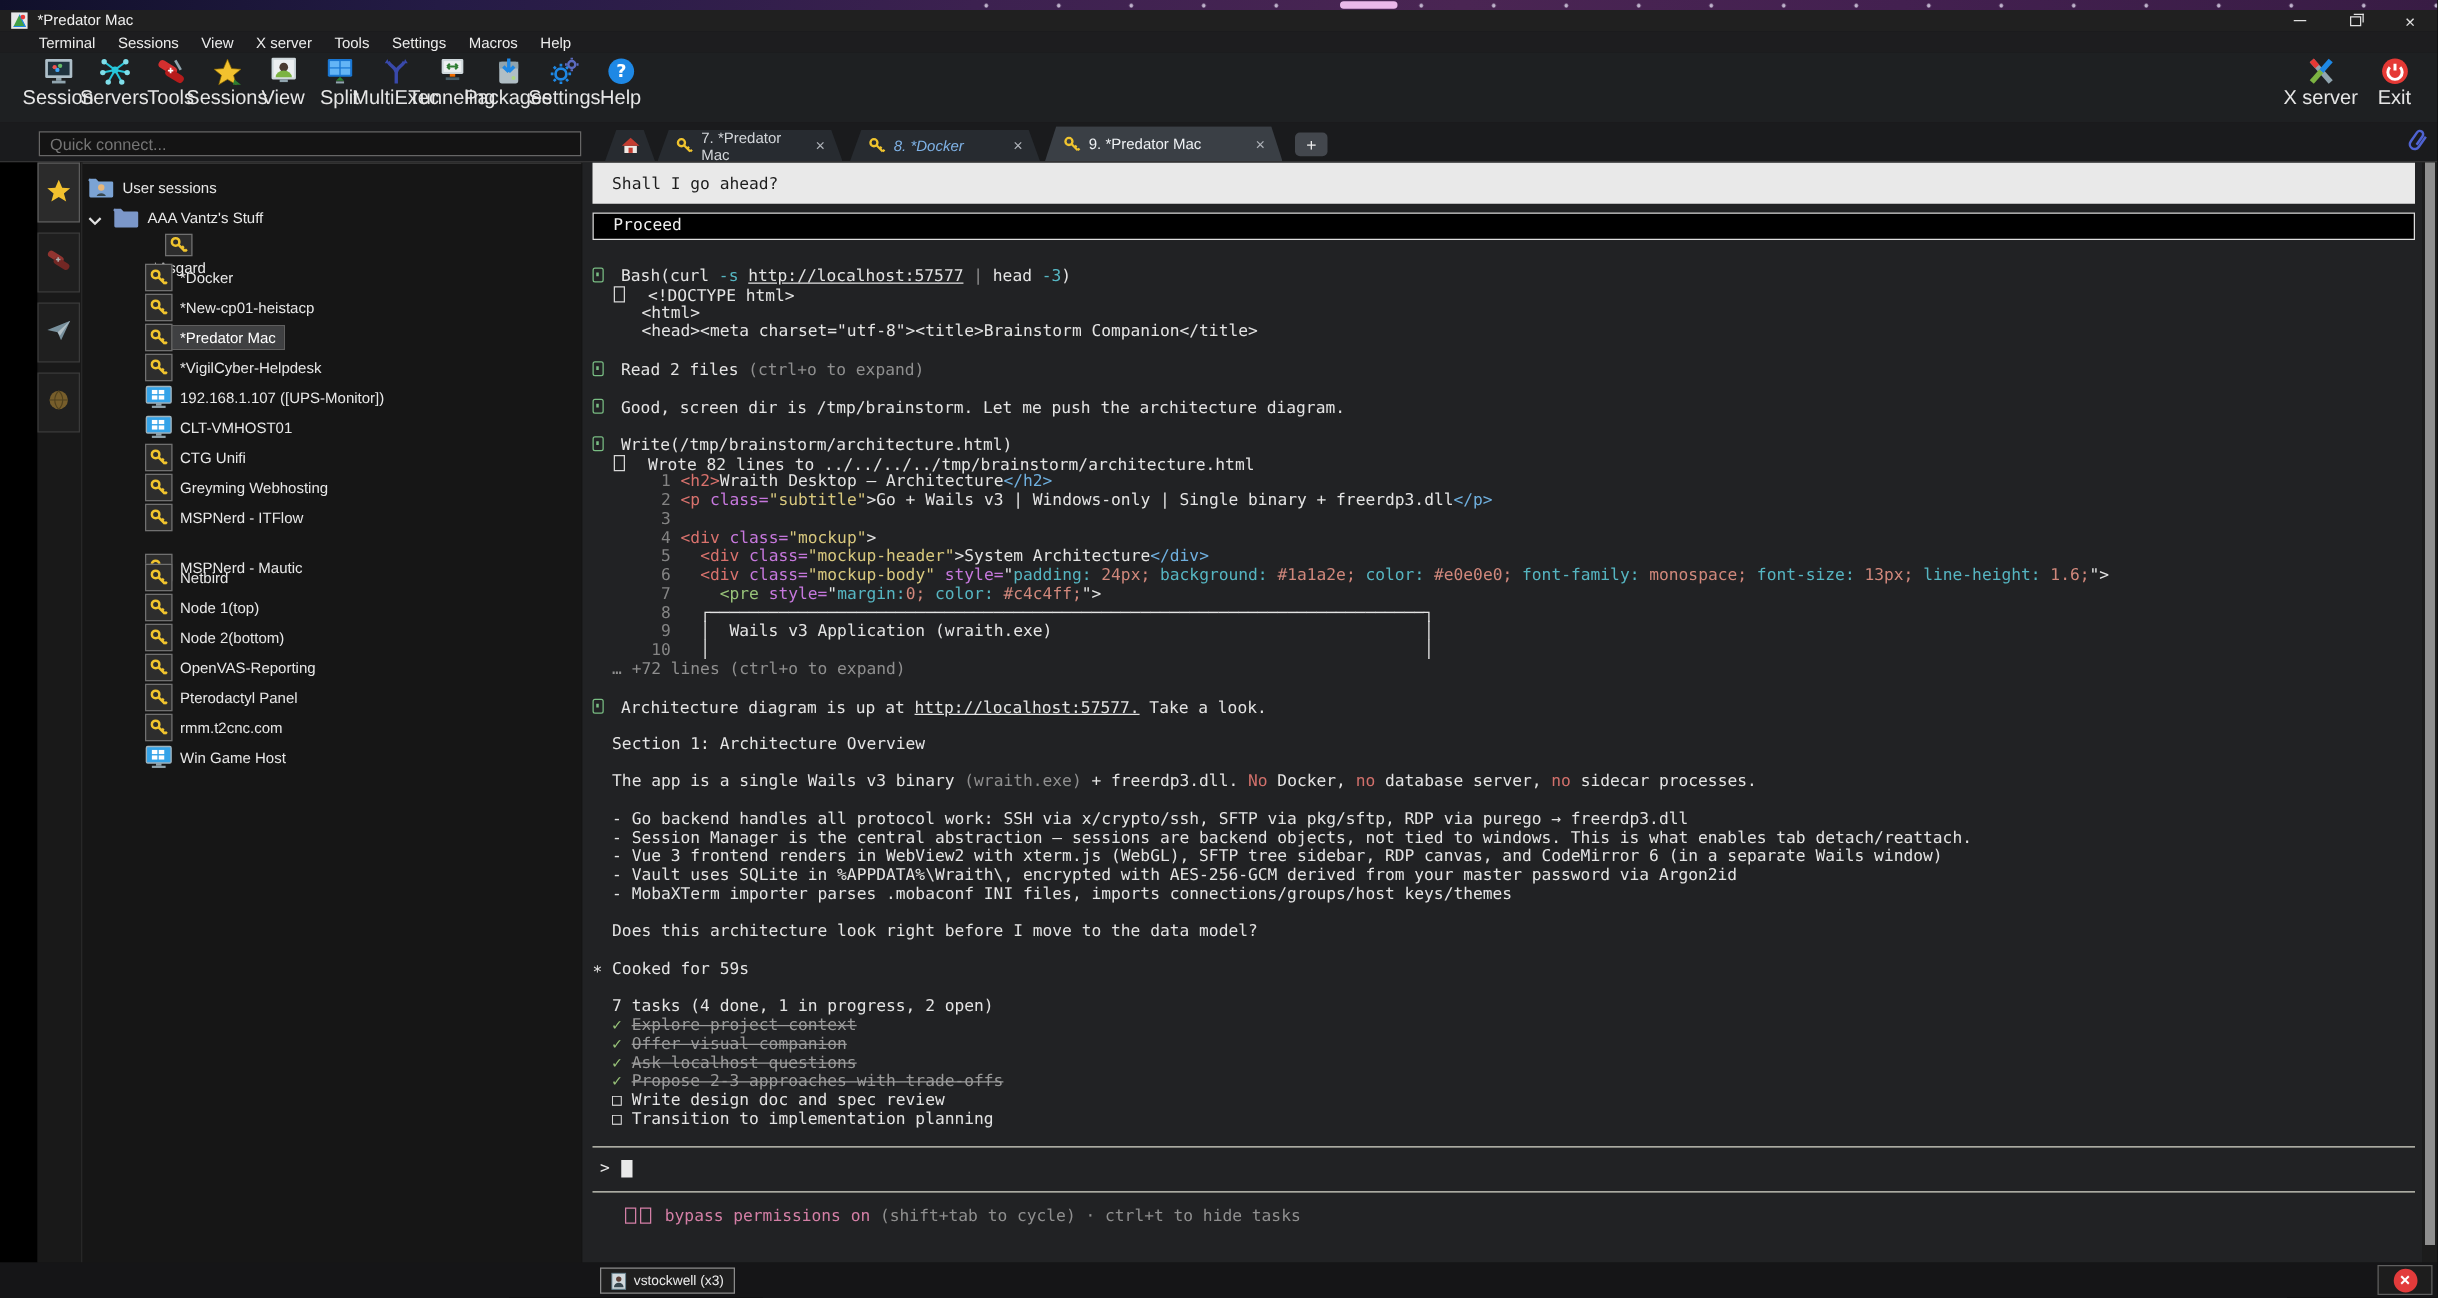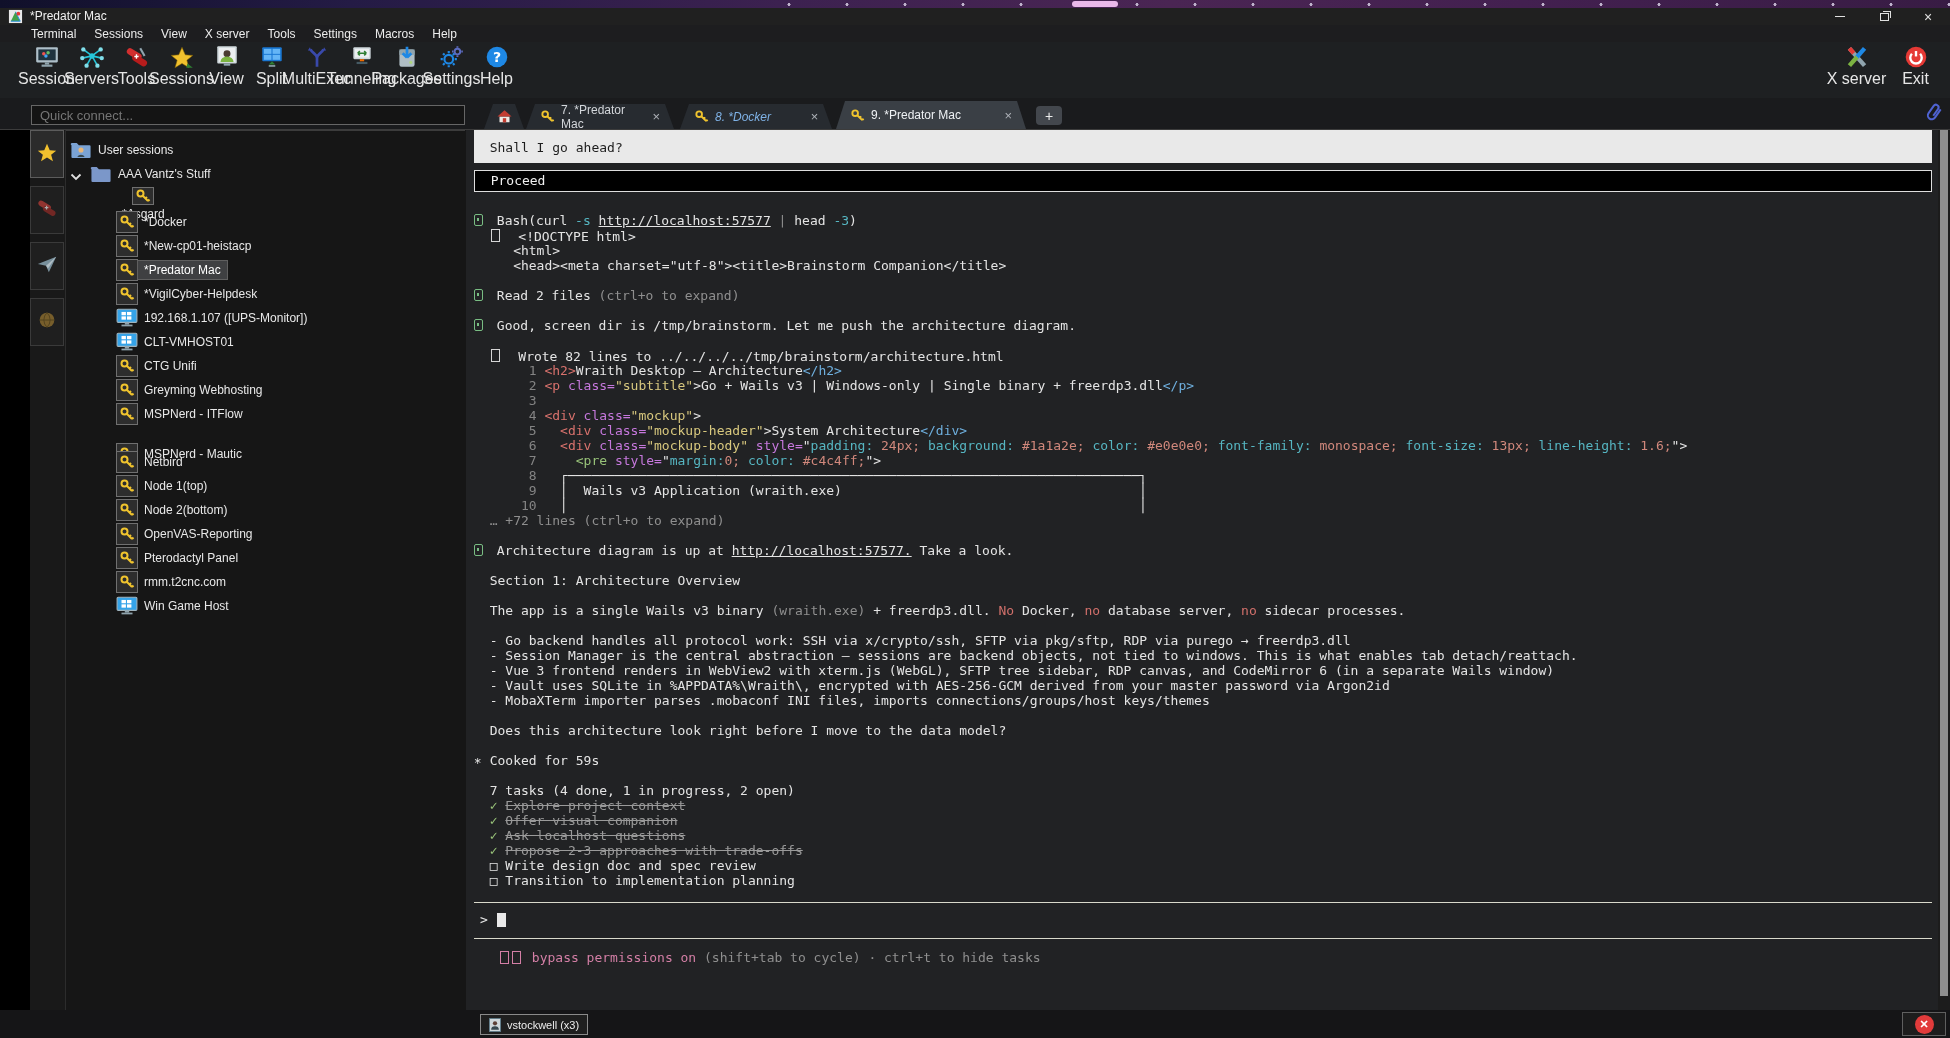--- a/index.html
+++ b/index.html
@@ -606,20 +606,21 @@
       <div class="t-pre">
           <div class="tl"><span class="gb"></span><span> Bash(curl </span><span class="s-teal">-s </span><span class="s-url">http://localhost:57577</span><span class="s-dim"> | </span><span>head </span><span class="s-teal">-3</span><span>)</span></div>
           <div class="tl"><span>  </span><span class="tofu"></span><span>  &lt;!DOCTYPE html&gt;</span></div>
           <div class="tl"><span>     &lt;html&gt;</span></div>
           <div class="tl"><span>     &lt;head&gt;&lt;meta charset="utf-8"&gt;&lt;title&gt;Brainstorm Companion&lt;/title&gt;</span></div>
           <div class="tl">&nbsp;</div>
           <div class="tl"><span class="gb"></span><span> Read 2 files </span><span class="s-dim">(ctrl+o to expand)</span></div>
           <div class="tl">&nbsp;</div>
           <div class="tl"><span class="gb"></span><span> Good, screen dir is /tmp/brainstorm. Let me push the architecture diagram.</span></div>
           <div class="tl">&nbsp;</div>
+          <div class="tl"><span class="gb"></span><span> Write(/tmp/brainstorm/architecture.html)</span></div>
           <div class="tl"><span>  </span><span class="tofu"></span><span>  Wrote 82 lines to ../../../../tmp/brainstorm/architecture.html</span></div>
           <div class="tl"><span class="s-lineno">       1 </span><span class="s-tag">&lt;h2&gt;</span><span>Wraith Desktop — Architecture</span><span class="s-ctag">&lt;/h2&gt;</span></div>
           <div class="tl"><span class="s-lineno">       2 </span><span class="s-tag">&lt;p </span><span class="s-attr">class=</span><span class="s-str">"subtitle"</span><span>&gt;</span><span>Go + Wails v3 | Windows-only | Single binary + freerdp3.dll</span><span class="s-ctag">&lt;/p&gt;</span></div>
           <div class="tl"><span class="s-lineno">       3</span></div>
           <div class="tl"><span class="s-lineno">       4 </span><span class="s-tag">&lt;div </span><span class="s-attr">class=</span><span class="s-str">"mockup"</span><span>&gt;</span></div>
           <div class="tl"><span class="s-lineno">       5 </span><span>  </span><span class="s-tag">&lt;div </span><span class="s-attr">class=</span><span class="s-str">"mockup-header"</span><span>&gt;</span><span>System Architecture</span><span class="s-ctag">&lt;/div&gt;</span></div>
           <div class="tl"><span class="s-lineno">       6 </span><span>  </span><span class="s-tag">&lt;div </span><span class="s-attr">class=</span><span class="s-str">"mockup-body" </span><span class="s-attr">style=</span><span>"</span><span class="s-css">padding:</span><span class="s-val"> 24px;</span><span class="s-css"> background:</span><span class="s-val"> #1a1a2e;</span><span class="s-css"> color:</span><span class="s-val"> #e0e0e0;</span><span class="s-css"> font-family:</span><span class="s-val"> monospace;</span><span class="s-css"> font-size:</span><span class="s-val"> 13px;</span><span class="s-css"> line-height:</span><span class="s-val"> 1.6;</span><span>"&gt;</span></div>
           <div class="tl"><span class="s-lineno">       7 </span><span>    </span><span class="s-pretag">&lt;pre </span><span class="s-attr">style=</span><span>"</span><span class="s-css">margin:</span><span class="s-val">0;</span><span class="s-css"> color:</span><span class="s-val"> #c4c4ff;</span><span>"&gt;</span></div>
           <div class="tl"><span class="s-lineno">       8 </span><span>  ┌─────────────────────────────────────────────────────────────────────────┐</span></div>
           <div class="tl"><span class="s-lineno">       9 </span><span>  │  Wails v3 Application (wraith.exe)                                      │</span></div>

